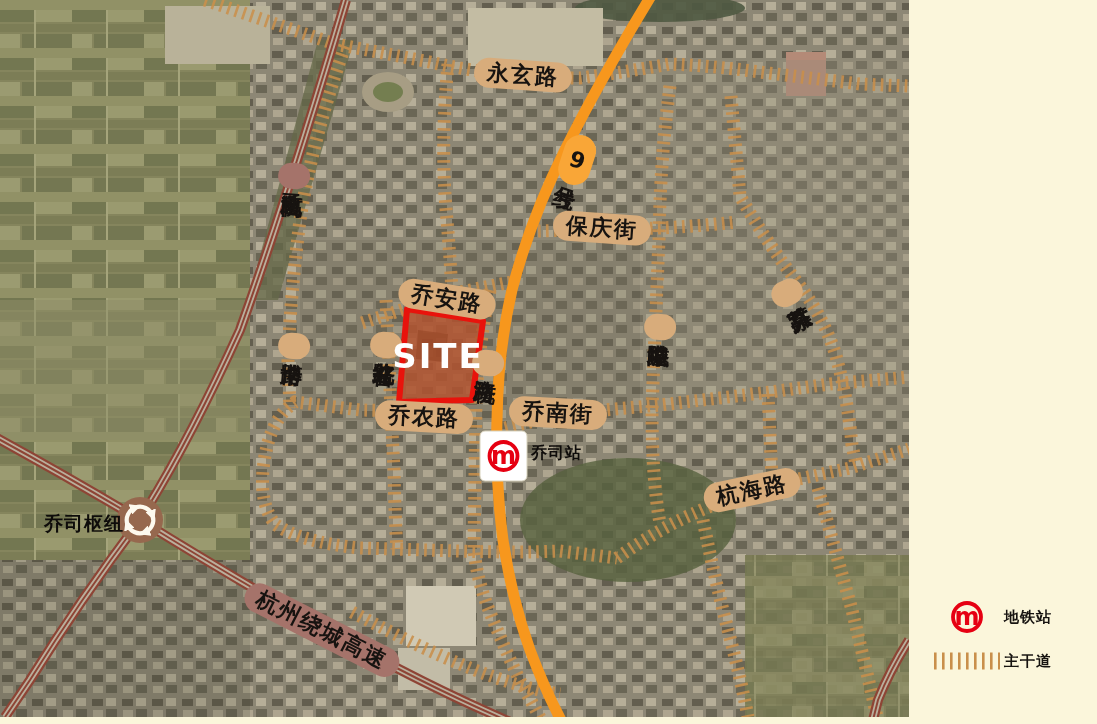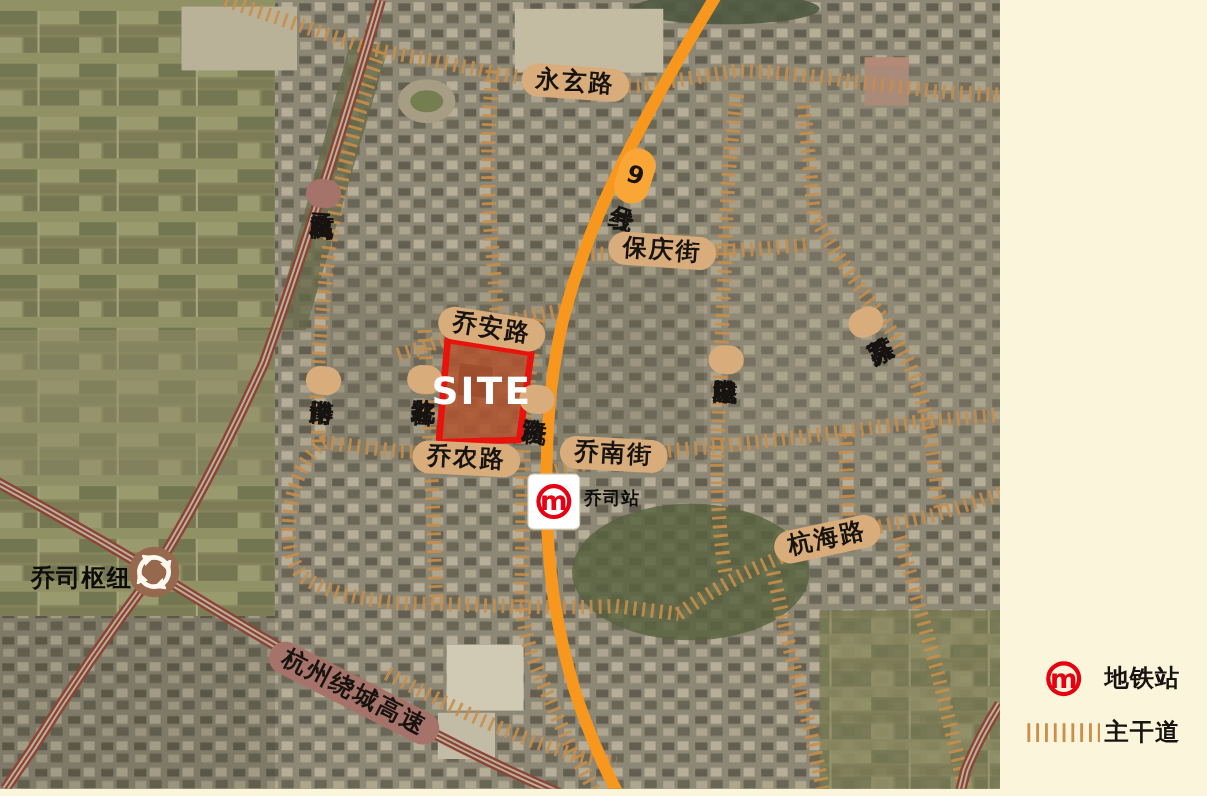--- a/index.html
+++ b/index.html
@@ -29,21 +29,21 @@
     letter-spacing:1px;white-space:nowrap;transform-origin:center center;
   }
   .site-text{
     position:absolute;color:#FFFFFF;font-weight:800;font-size:34px;
     letter-spacing:2px;white-space:nowrap;transform:translate(-50%,-50%);
   }
 
   .legend{position:absolute;left:930px;top:597px;width:162px;}
   .legend-row{display:flex;align-items:center;margin-bottom:14px;}
   .legend-icon{width:74px;display:flex;justify-content:center;align-items:center;flex:0 0 74px;}
-  .legend-label{color:#161310;font-weight:700;font-size:22px;letter-spacing:1px;white-space:nowrap;}
+  .legend-label{color:#161310;font-weight:700;font-size:15px;letter-spacing:1px;white-space:nowrap;}
 </style>
 </head>
 <body>
 
 <div class="stage">
 
   <div class="map">
 
     <svg width="909" height="717" viewBox="0 0 909 717">
       <defs>
@@ -186,21 +186,21 @@
       <div class="pill" style="left:558px;top:413px;transform:translate(-50%,-50%) rotate(3deg);">乔南街</div>
 
       <div class="pill" style="left:752px;top:490px;transform:translate(-50%,-50%) rotate(-12deg);">杭海路</div>
 
       <div class="pill mauve" style="left:322px;top:630px;transform:translate(-50%,-50%) rotate(27deg);">杭州绕城高速</div>
 
       <div class="site-text" style="left:438px;top:356px;">SITE</div>
 
       <div class="freelabel" style="left:531px;top:443px;font-size:16px;">乔司站</div>
 
-      <div class="freelabel" style="left:28px;top:511px;font-size:22px;">乔司枢纽</div>
+      <div class="freelabel" style="left:44px;top:511px;font-size:19px;">乔司枢纽</div>
     </div>
   </div>
 
   <div class="legend">
     <div class="legend-row">
       <span class="legend-icon">
         <svg width="40" height="40" viewBox="-20 -20 40 40">
           <circle r="14" fill="none" stroke="#E60012" stroke-width="3.8"></circle>
           <text y="8" text-anchor="middle" font-size="24" font-weight="800" font-family="DejaVu Sans, Liberation Sans, sans-serif" fill="#E60012">m</text>
         </svg>

